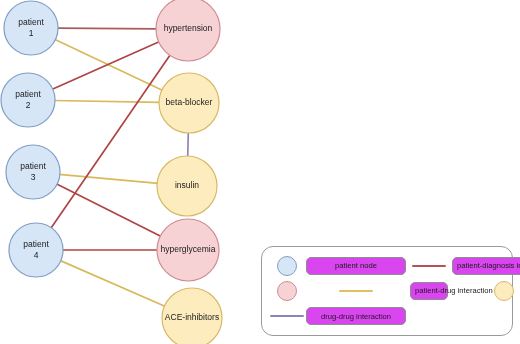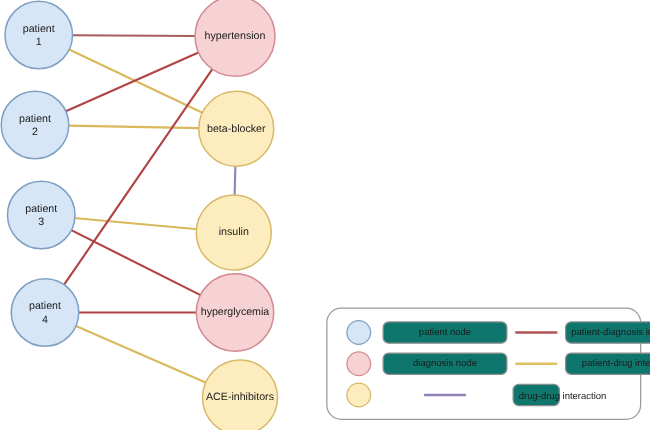--- a/index.html
+++ b/index.html
@@ -81,21 +81,21 @@
     height: 2.2px;
     border-radius: 1px;
   }
   .legend-pill {
     border: 1px solid #8d8d8d;
     border-radius: 5px;
     font-size: 7.6px;
     color: #1a1a1a;
     text-align: center;
     padding: 3.5px 2px;
-    background: #0f766e;
+    background: #d946ef;
     white-space: nowrap;
     margin: 0 2px;
   }
   .legend-pill.wide {
     font-size: 7.6px;
     padding: 3.5px 4px;
   }
 </style>
 </head>
 <body>
@@ -166,21 +166,20 @@
     </div>
     <div class="legend-pill">patient node</div>
     <div class="legend-line-cell">
       <div class="legend-line" id="lg-e0" style="background: rgb(176, 84, 84);"></div>
     </div>
     <div class="legend-pill wide">patient-diagnosis interaction</div>
 
     <div class="legend-swatch-cell">
       <div class="legend-circle" id="lg-n1" style="background: rgb(246, 210, 212); border: 1.3px solid rgb(210, 139, 144);"></div>
     </div>
-    <div class="legend-pill">diagnosis node</div>
     <div class="legend-line-cell">
       <div class="legend-line" id="lg-e1" style="background: rgb(224, 192, 96);"></div>
     </div>
     <div class="legend-pill wide">patient-drug interaction</div>
 
     <div class="legend-swatch-cell">
       <div class="legend-circle" id="lg-n2" style="background: rgb(252, 236, 190); border: 1.3px solid rgb(216, 185, 104);"></div>
     </div>
     <div class="legend-line-cell">
       <div class="legend-line" id="lg-e2" style="background: rgb(145, 132, 180);"></div>

